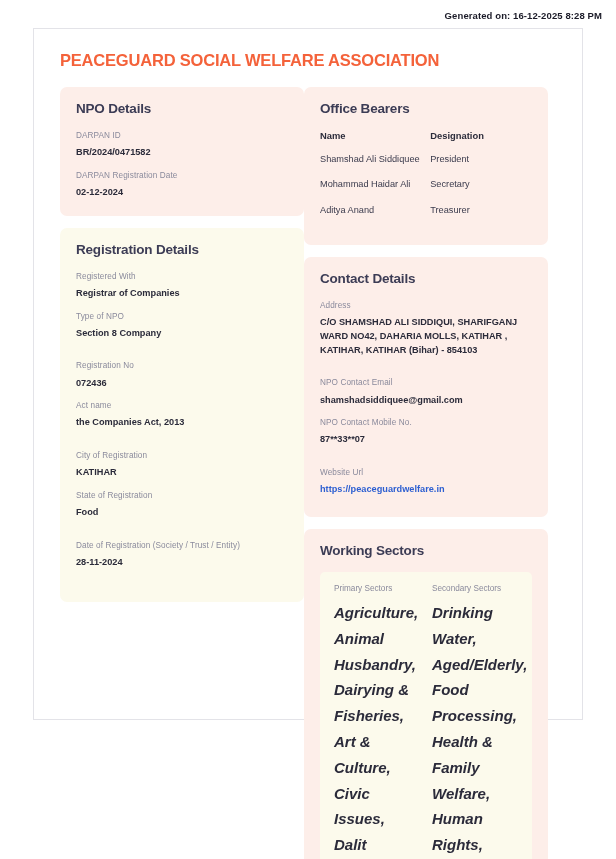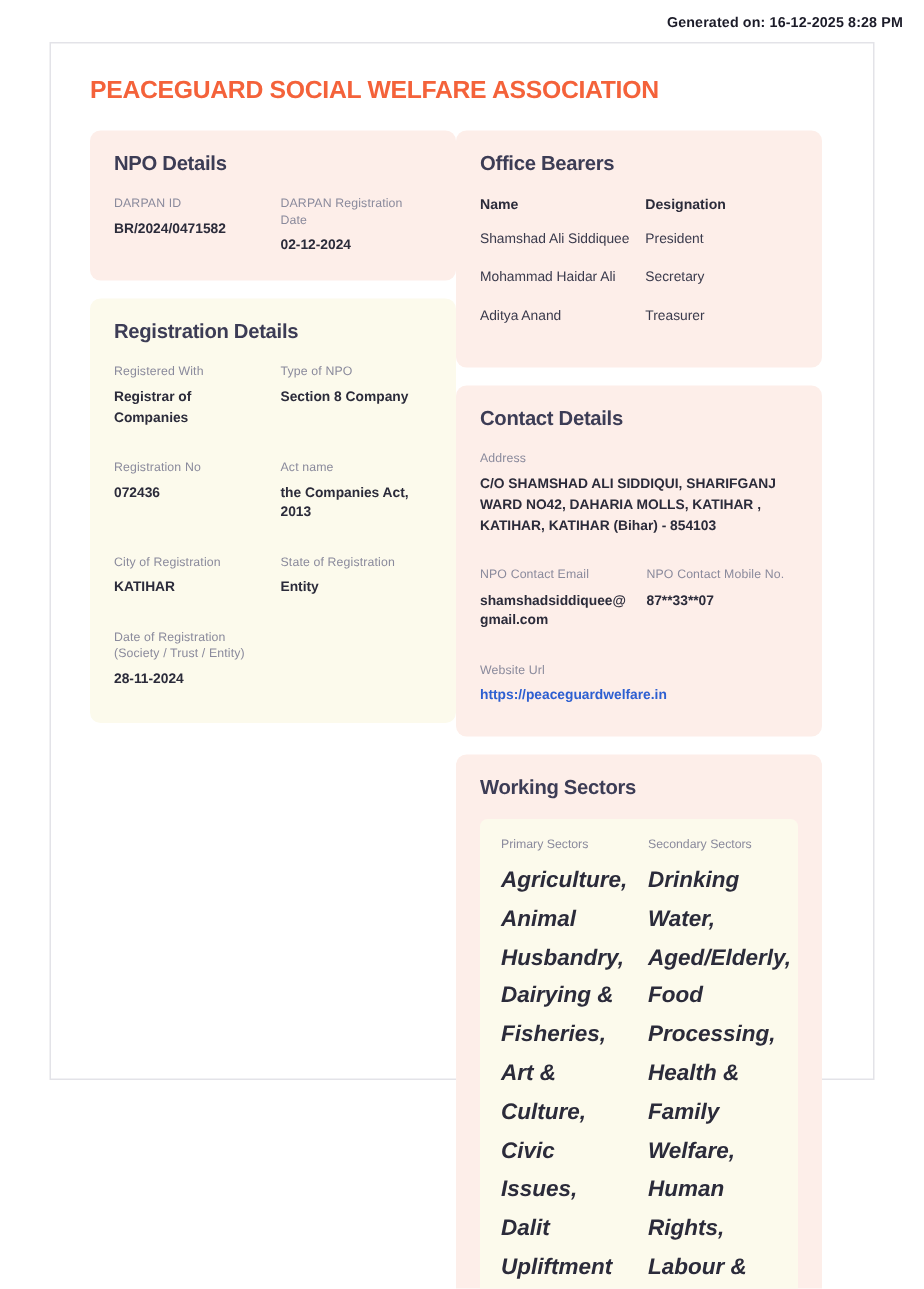--- a/index.html
+++ b/index.html
@@ -68,20 +68,21 @@
     font-weight: bold;
     color: #3c3c55;
     margin: 0 0 14px 0;
     letter-spacing: -0.2px;
   }
 
   .field-row {
     display: flex;
     gap: 10px;
     margin-bottom: 14px;
+    flex-direction: column;
   }
   .field {
     flex: 1;
     min-width: 0;
   }
   .field-label {
     font-size: 8.2px;
     color: #8a8a9c;
     margin-bottom: 5px;
     line-height: 1.35;
@@ -197,21 +198,21 @@
           </div>
         </div>
 
         <div class="field-row" style="margin-bottom:20px;">
           <div class="field">
             <div class="field-label">City of Registration</div>
             <div class="field-value">KATIHAR</div>
           </div>
           <div class="field">
             <div class="field-label">State of Registration</div>
-            <div class="field-value">Entity</div>
+            <div class="field-value">Food</div>
           </div>
         </div>
 
         <div class="field-row">
           <div class="field">
             <div class="field-label">Date of Registration (Society / Trust / Entity)</div>
             <div class="field-value">28-11-2024</div>
           </div>
           <div class="field"></div>
         </div>

